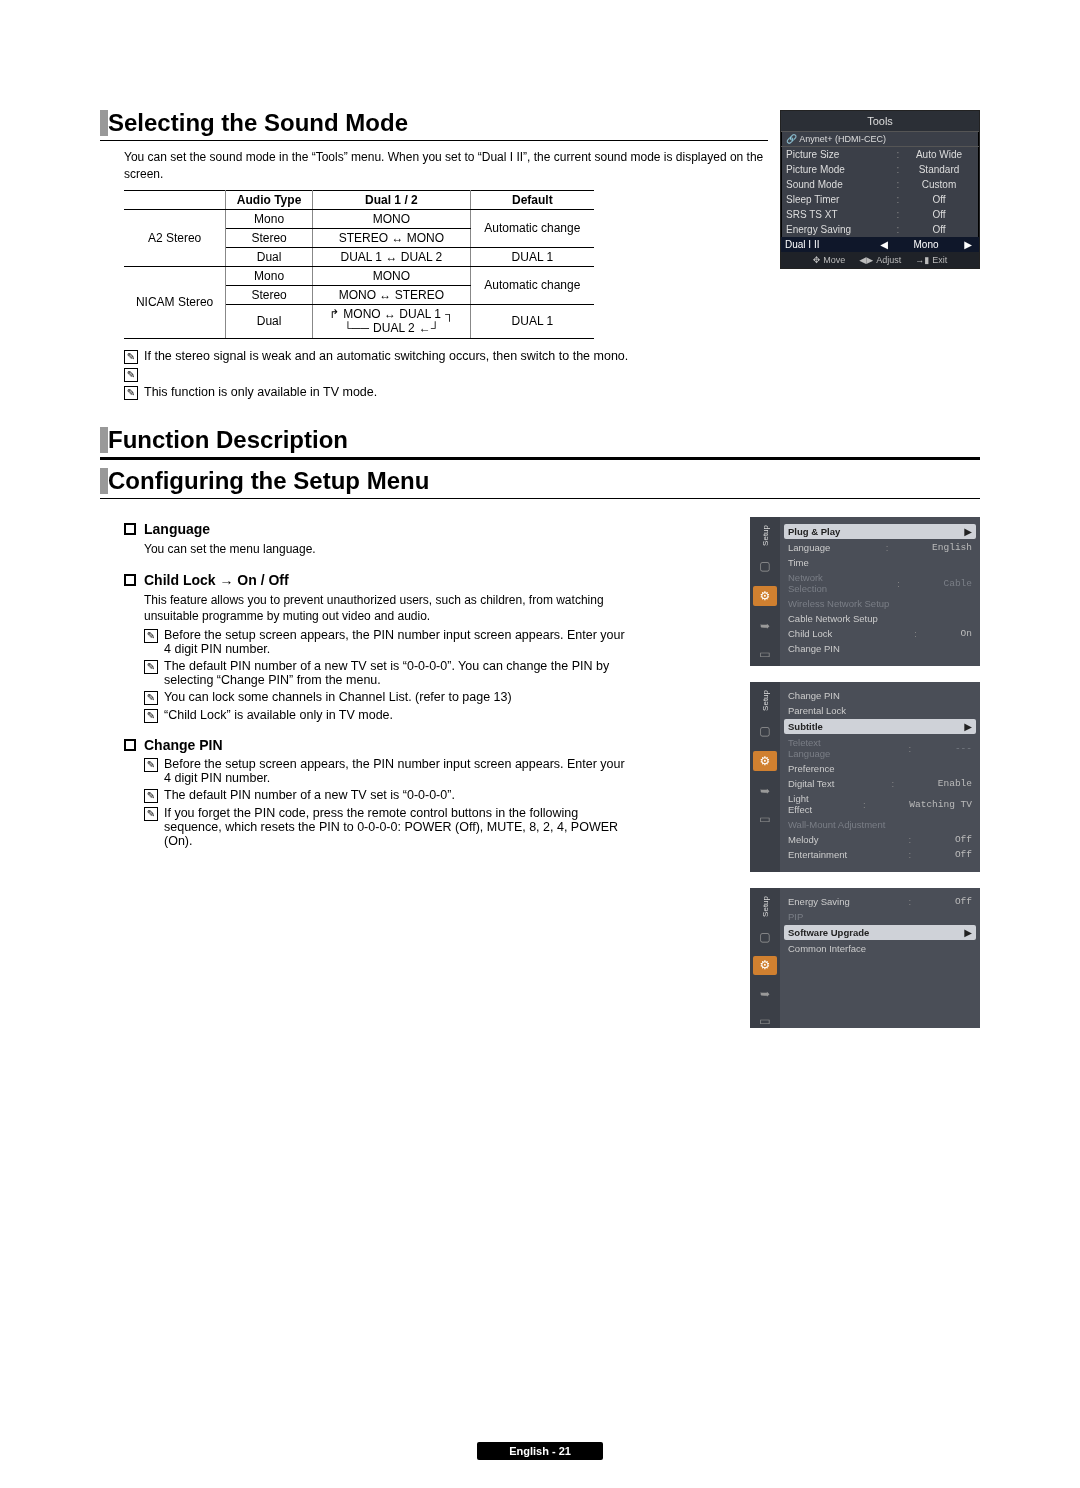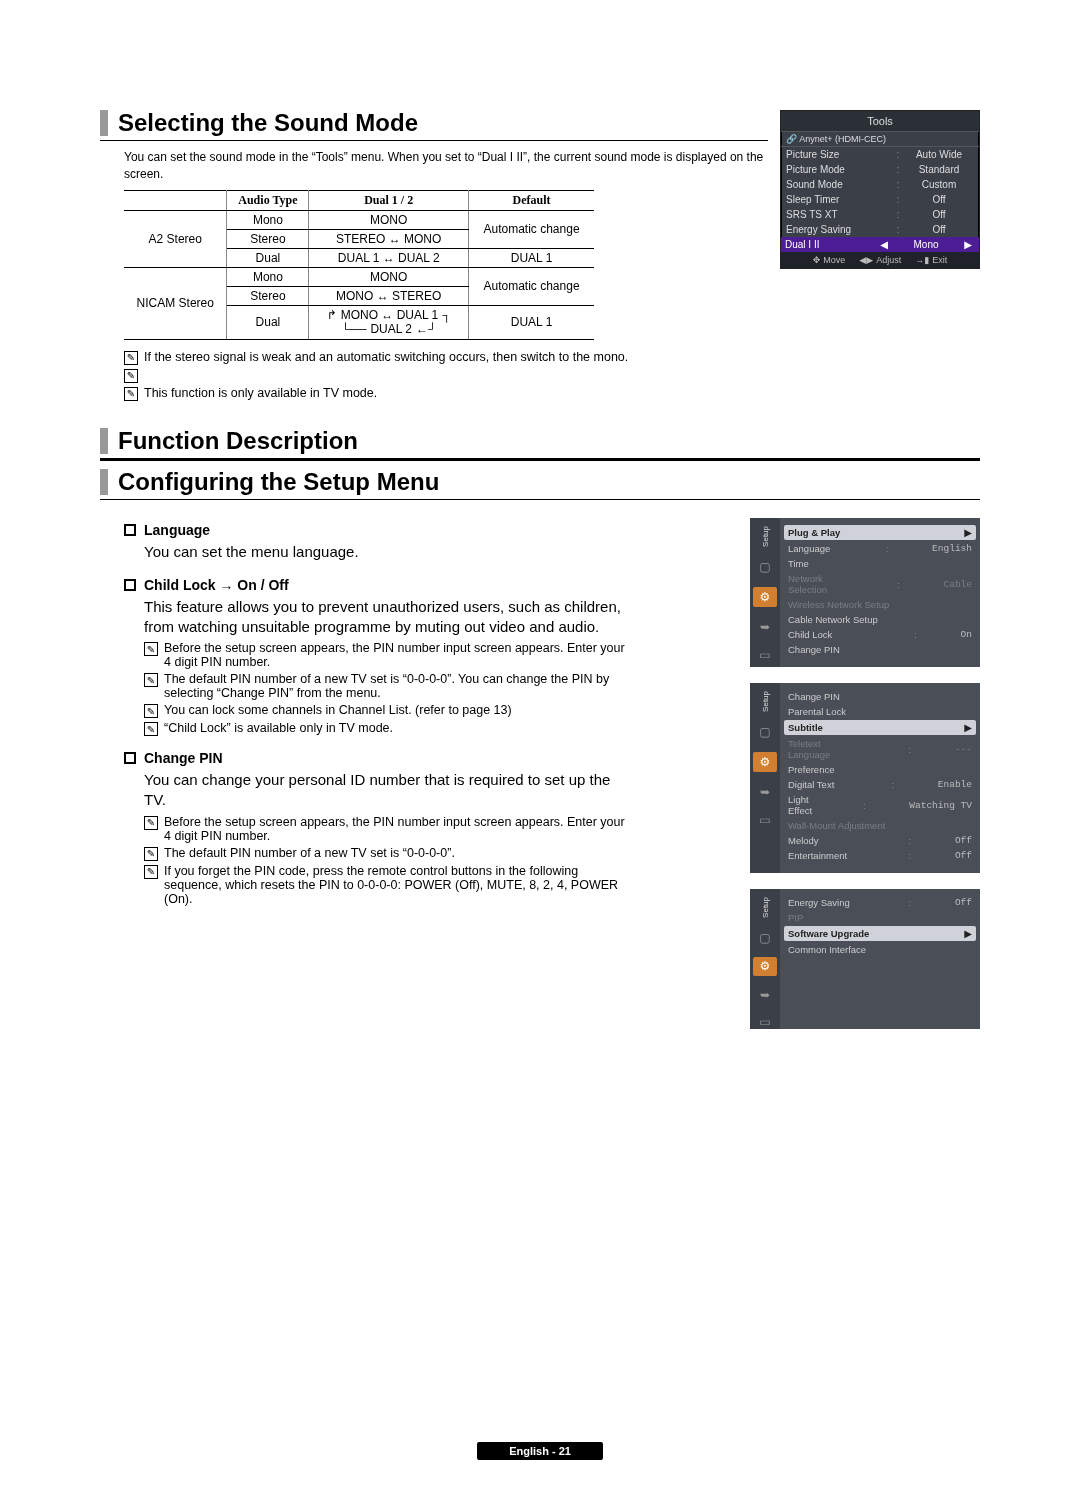--- a/index.html
+++ b/index.html
@@ -24,21 +24,21 @@
   }
   .section-left {
     flex: 1;
     padding-right: 12px;
   }
   .h1 {
     font-size: 24px;
     font-weight: bold;
     margin-bottom: 6px;
     border-left: 8px solid #999;
-    padding-left: 10px;
+    padding-left: 0;
     line-height: 1.1;
   }
   .h1-line {
     border-bottom: 1px solid #000;
     margin-bottom: 8px;
     margin-top: -2px;
   }
   .desc {
     font-size: 12px;
     margin: 4px 0 8px 24px;
@@ -52,21 +52,21 @@
   }
   table.sound th, table.sound td {
     border-top: 1px solid #000;
     border-bottom: 1px solid #000;
     border-left: none;
     border-right: none;
     padding: 2px 4px;
     text-align: center;
     vertical-align: middle;
   }
-  table.sound th { font-weight: bold; font-family: Liberation Serif, serif; }
+  table.sound th { font-weight: bold; }
   table.sound td.sep-right, table.sound th.sep-right { border-right: 1px solid #888; }
   .dual-cell {
     display: flex;
     flex-direction: column;
     align-items: center;
     font-size: 12px;
     line-height: 1.2;
   }
   .dual-cell .top { display:flex; align-items:center; gap:4px;}
   .notes { margin: 10px 0 0 24px; font-size: 12.5px; }
@@ -86,21 +86,21 @@
     font-size: 14px;
     font-weight: bold;
     margin: 14px 0 4px 24px;
     display:flex;
     align-items:center;
     gap:8px;
   }
   .subhead .box {
     width:12px; height:12px; border:2px solid #000; display:inline-block;
   }
-  .sub-desc { margin: 2px 0 0 44px; font-size: 15px; line-height:1.35;}
+  .sub-desc { margin: 2px 0 0 44px; font-size: 12px; line-height:1.35;}
   .sub-notes { margin: 4px 0 0 44px; font-size:12.5px;}
 
   
   .osd-tools {
     width: 200px;
     background:#3b3f48;
     color:#ddd;
     font-size:10px;
     border:1px solid #222;
     box-shadow: 0 0 0 1px #000 inset;
@@ -112,21 +112,21 @@
     border-bottom:1px solid #555;
     font-size:11px;
   }
   .osd-tools .row {
     display:flex; align-items:center; padding:2px 5px; font-size:10px;
   }
   .osd-tools .row .label { flex:1; }
   .osd-tools .row .colon { width:12px; text-align:center; color:#888;}
   .osd-tools .row .value { width:70px; text-align:center; }
   .osd-tools .row.highlight {
-    background:#4c1d95;
+    background:#0f172a;
     color:#fff;
     padding:2px 4px;
   }
   .osd-tools .row.highlight .nav {
     color:#fff; font-size:10px; width:14px; text-align:center;
   }
   .osd-tools .footer {
     background:#1f2228;
     display:flex;
     justify-content:center;
@@ -377,21 +377,20 @@
           <div class="note-item">
               <span class="note-icon">✎</span>
               <span>“Child Lock” is available only in TV mode.</span>
             </div>
         </div>
 
         <div class="subhead">
             <span class="box"></span>
             <span>Change PIN</span>
           </div>
-        <div class="sub-desc">You can change your personal ID number that is required to set up the TV.</div>
         <div class="sub-notes">
           <div class="note-item">
               <span class="note-icon">✎</span>
               <span>Before the setup screen appears, the PIN number input screen appears. Enter your 4 digit PIN number.</span>
             </div>
           <div class="note-item">
               <span class="note-icon">✎</span>
               <span>The default PIN number of a new TV set is “0-0-0-0”.</span>
             </div>
           <div class="note-item">

